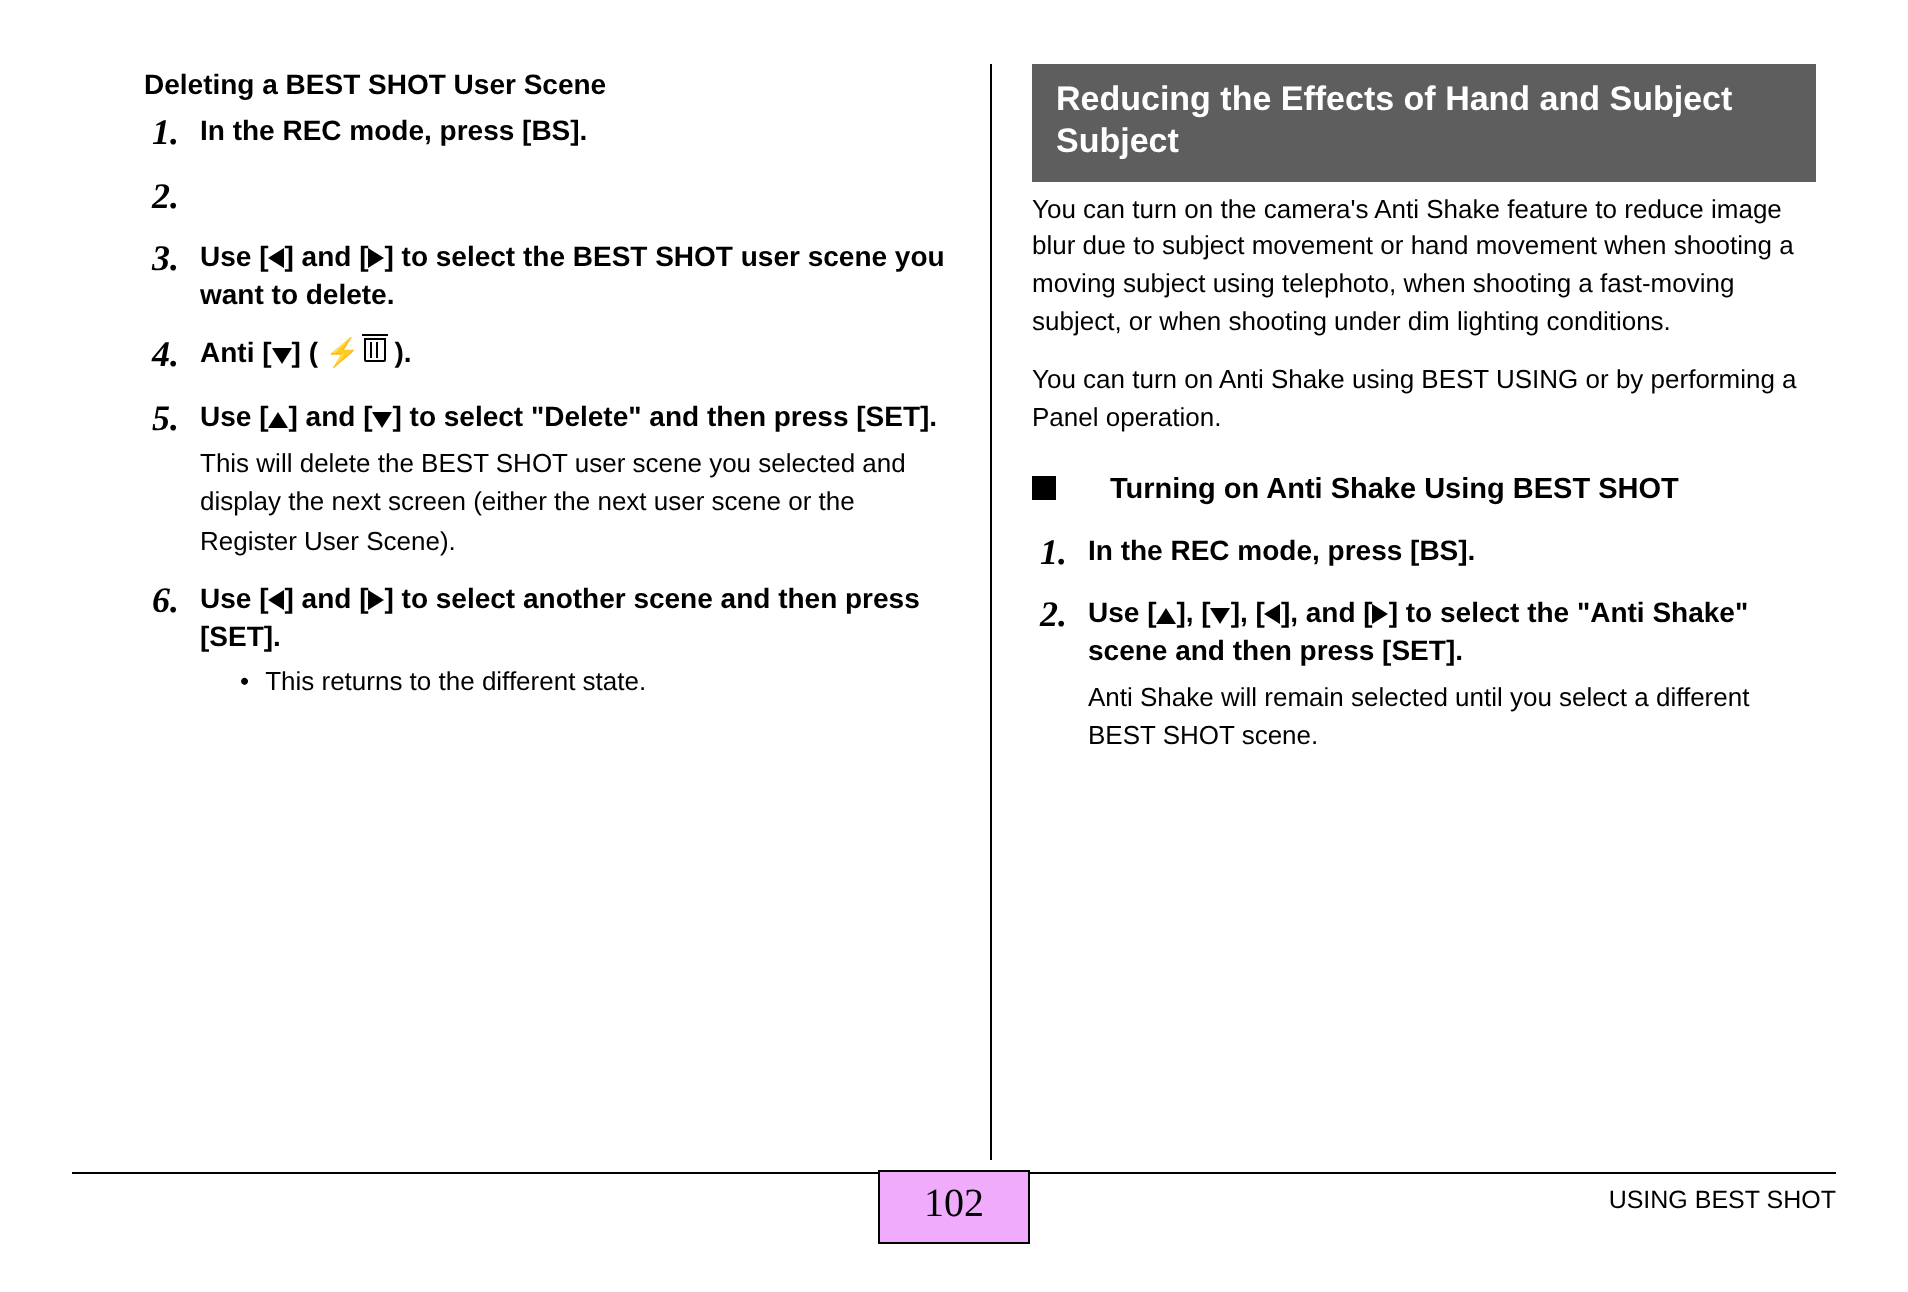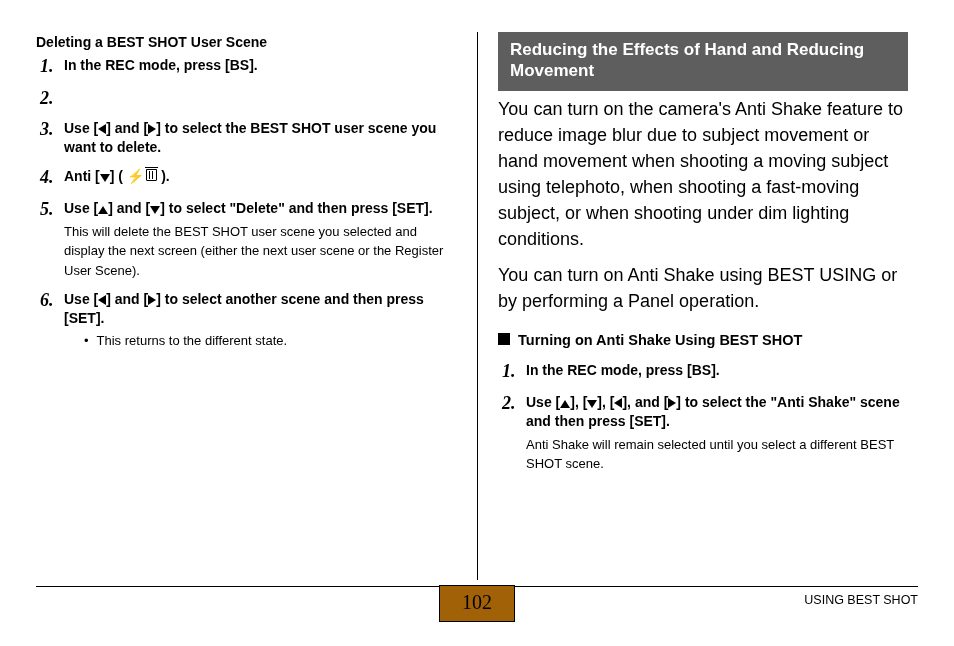--- a/index.html
+++ b/index.html
@@ -10,20 +10,21 @@
     background: #fff;
     color: #000;
     position: relative;
     font-size: 13.5px;
     line-height: 1.45;
   }
   .page {
     display: flex;
     padding: 32px 36px 0 36px;
     height: 580px;
+    margin-left: 36px;
   }
   .col {
     width: 50%;
     padding-right: 20px;
   }
   .col.right {
     padding-left: 20px;
     padding-right: 10px;
     border-left: 1px solid #000;
   }
@@ -75,30 +76,31 @@
   .section-bar {
     background: #5e5e5e;
     color: #fff;
     font-weight: bold;
     font-size: 17px;
     padding: 7px 12px 9px 12px;
     line-height: 1.25;
     margin-bottom: 5px;
   }
   .body-text {
-    font-size: 18px;
+    font-size: 13px;
     line-height: 1.45;
     margin-bottom: 10px;
   }
   .sub-section {
     display: flex;
     align-items: flex-start;
     margin: 16px 0 10px 0;
     font-weight: bold;
     font-size: 14.5px;
+    gap: 19px;
   }
   .sq {
     display: inline-block;
     width: 12px;
     height: 12px;
     background: #000;
     margin-right: 8px;
     margin-top: 3px;
     flex-shrink: 0;
   }
@@ -150,21 +152,21 @@
     padding-top: 6px;
     height: 42px;
   }
   .page-num-box {
     position: absolute;
     left: 50%;
     transform: translateX(-50%);
     top: -2px;
     border: 1px solid #000;
     padding: 2px 22px 4px 22px;
-    background: #a16207;
+    background: #f0abfc;
     font-family: Georgia, "Times New Roman", serif;
     font-size: 20px;
     text-align: right;
   }
   .footer-label {
     position: absolute;
     right: 0;
     top: 4px;
     font-size: 12.5px;
     text-align: center;
@@ -219,21 +221,21 @@
       <div class="step-body">
         <div class="step-title"><span>Use [</span><span class="tri left"></span><span>] and [</span><span class="tri right"></span><span>] to select another scene and then press [SET].</span></div>
         <div class="bullet">
             <span>This returns to the different state.</span>
           </div>
       </div>
     </div>
   </div>
 
   <div class="col right">
-    <div class="section-bar">Reducing the Effects of Hand and Reducing Movement</div>
+    <div class="section-bar">Reducing the Effects of Hand and Subject Subject</div>
     <div class="body-text">You can turn on the camera's Anti Shake feature to reduce image blur due to subject movement or hand movement when shooting a moving subject using telephoto, when shooting a fast-moving subject, or when shooting under dim lighting conditions.</div>
     <div class="body-text">You can turn on Anti Shake using BEST USING or by performing a Panel operation.</div>
 
     <div class="sub-section">
       <span class="sq"></span>
       <span>Turning on Anti Shake Using BEST SHOT</span>
     </div>
 
     <div class="step">
       <div class="step-num">1.</div>

